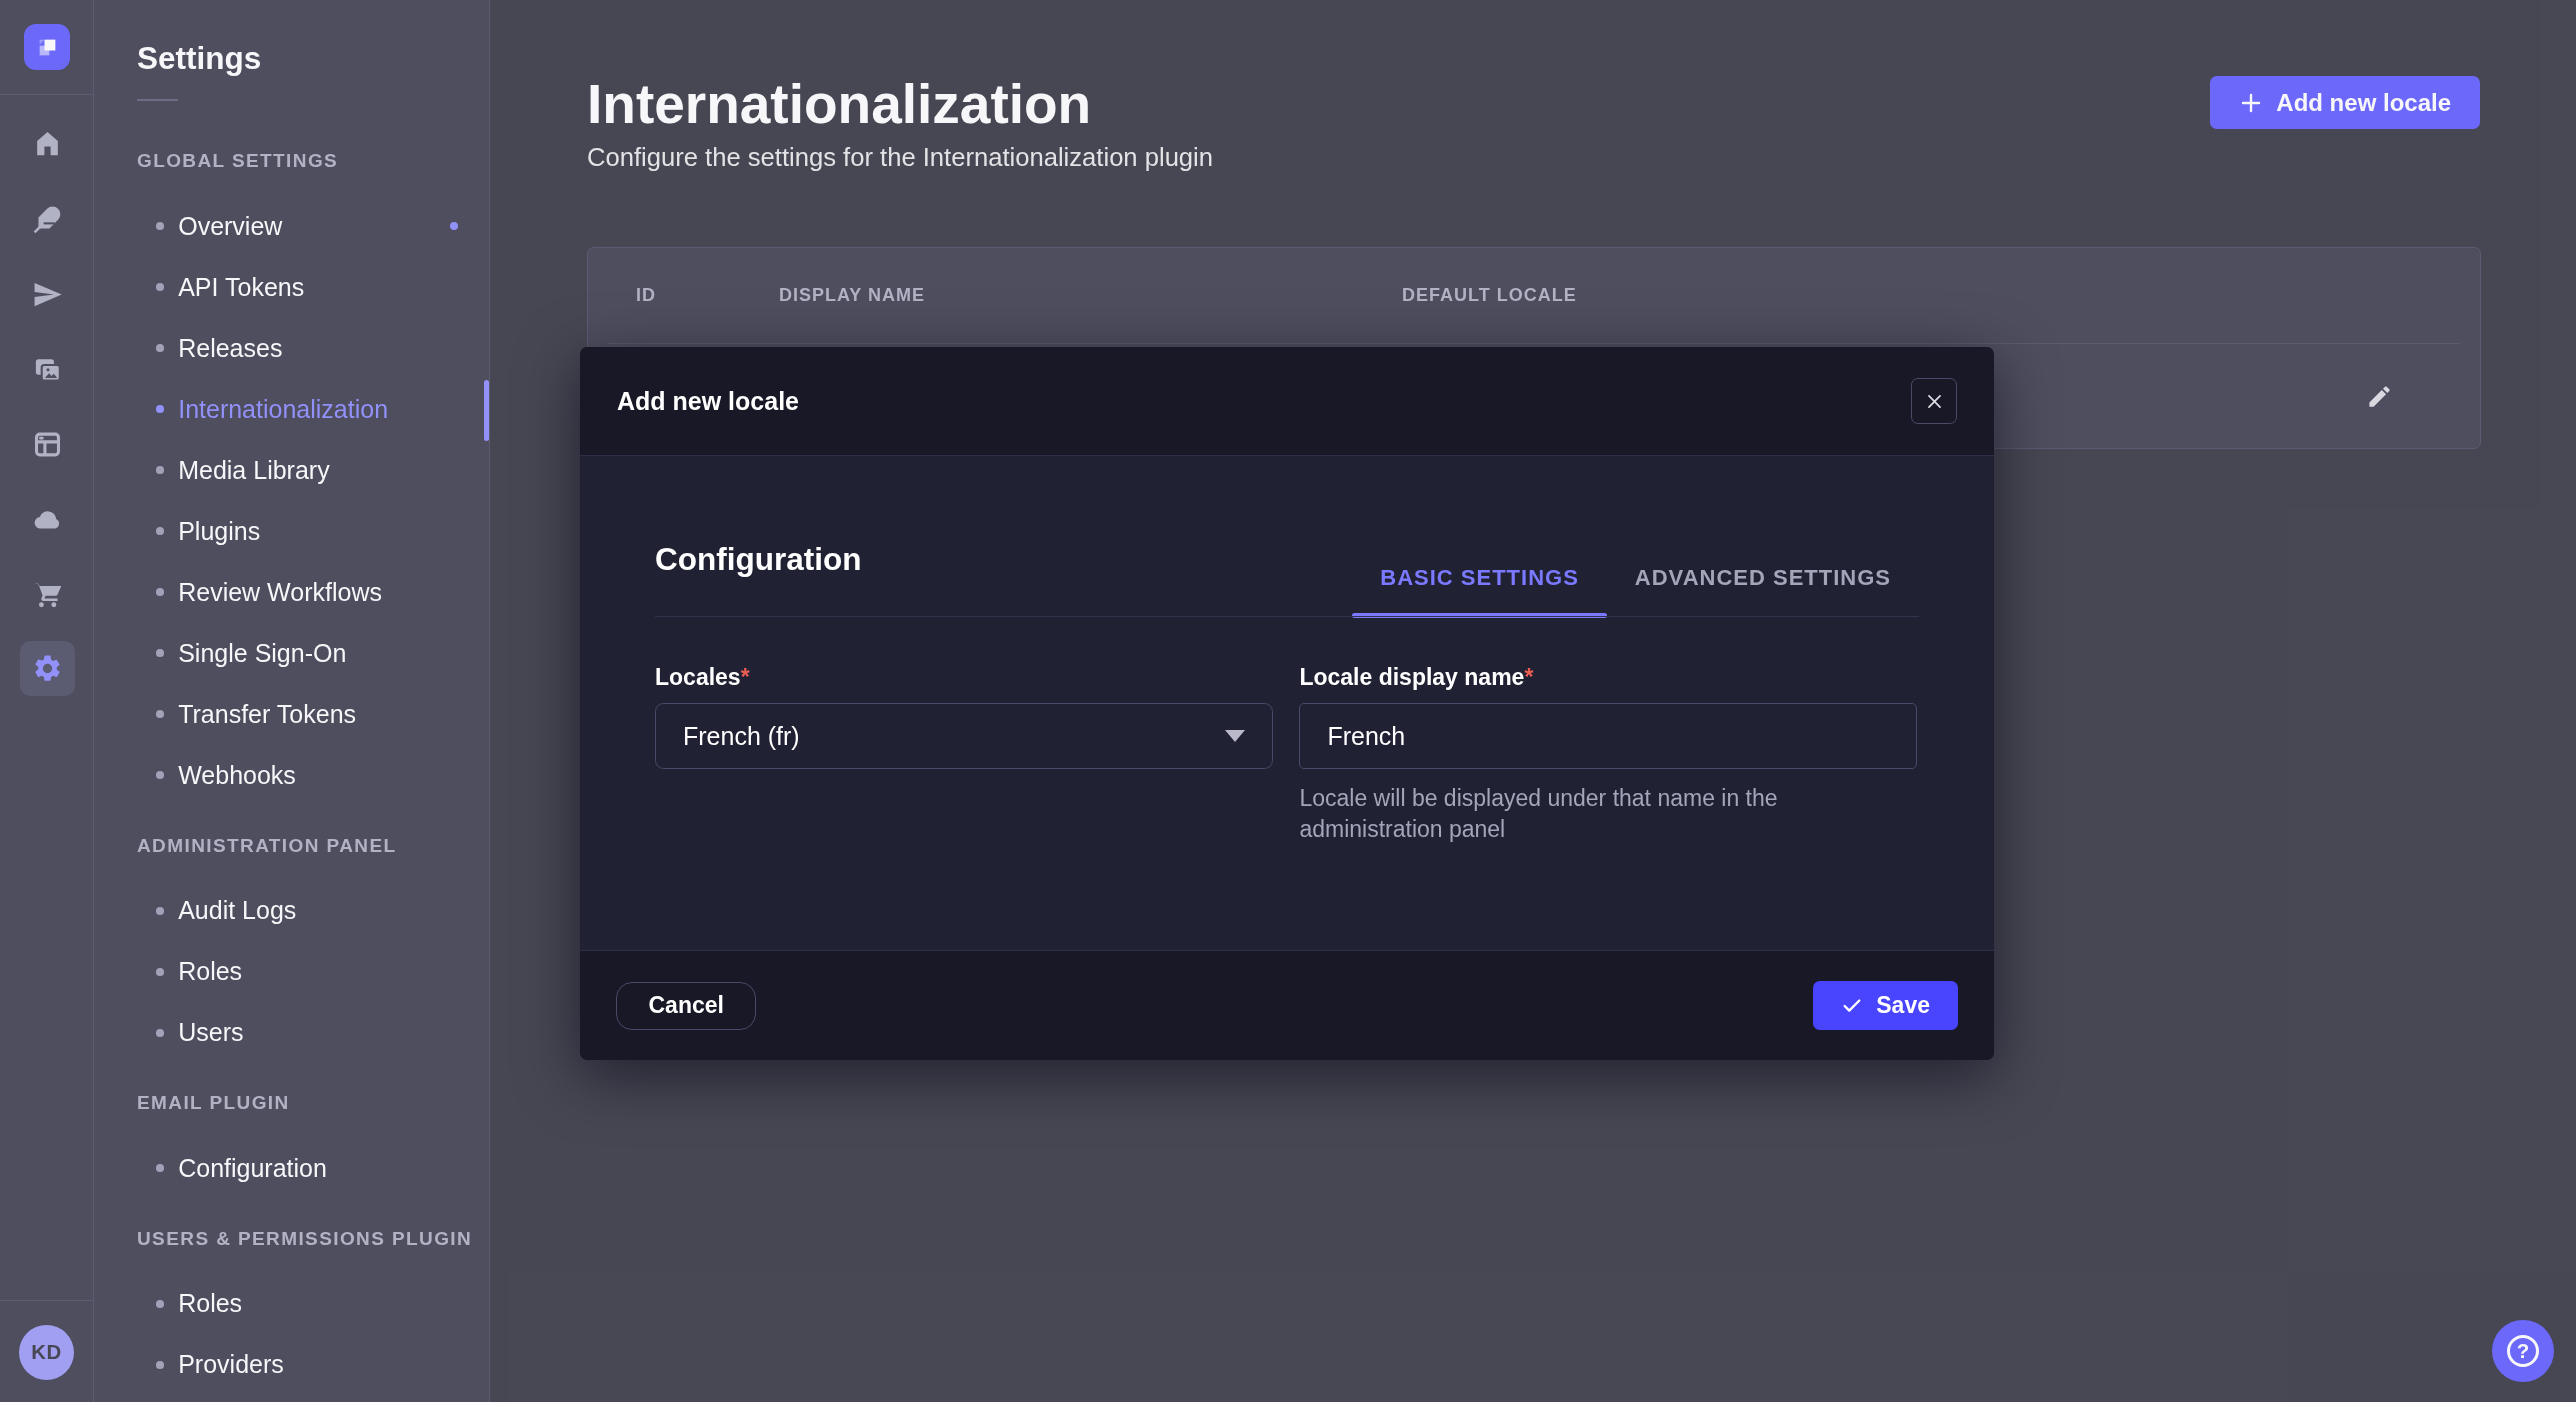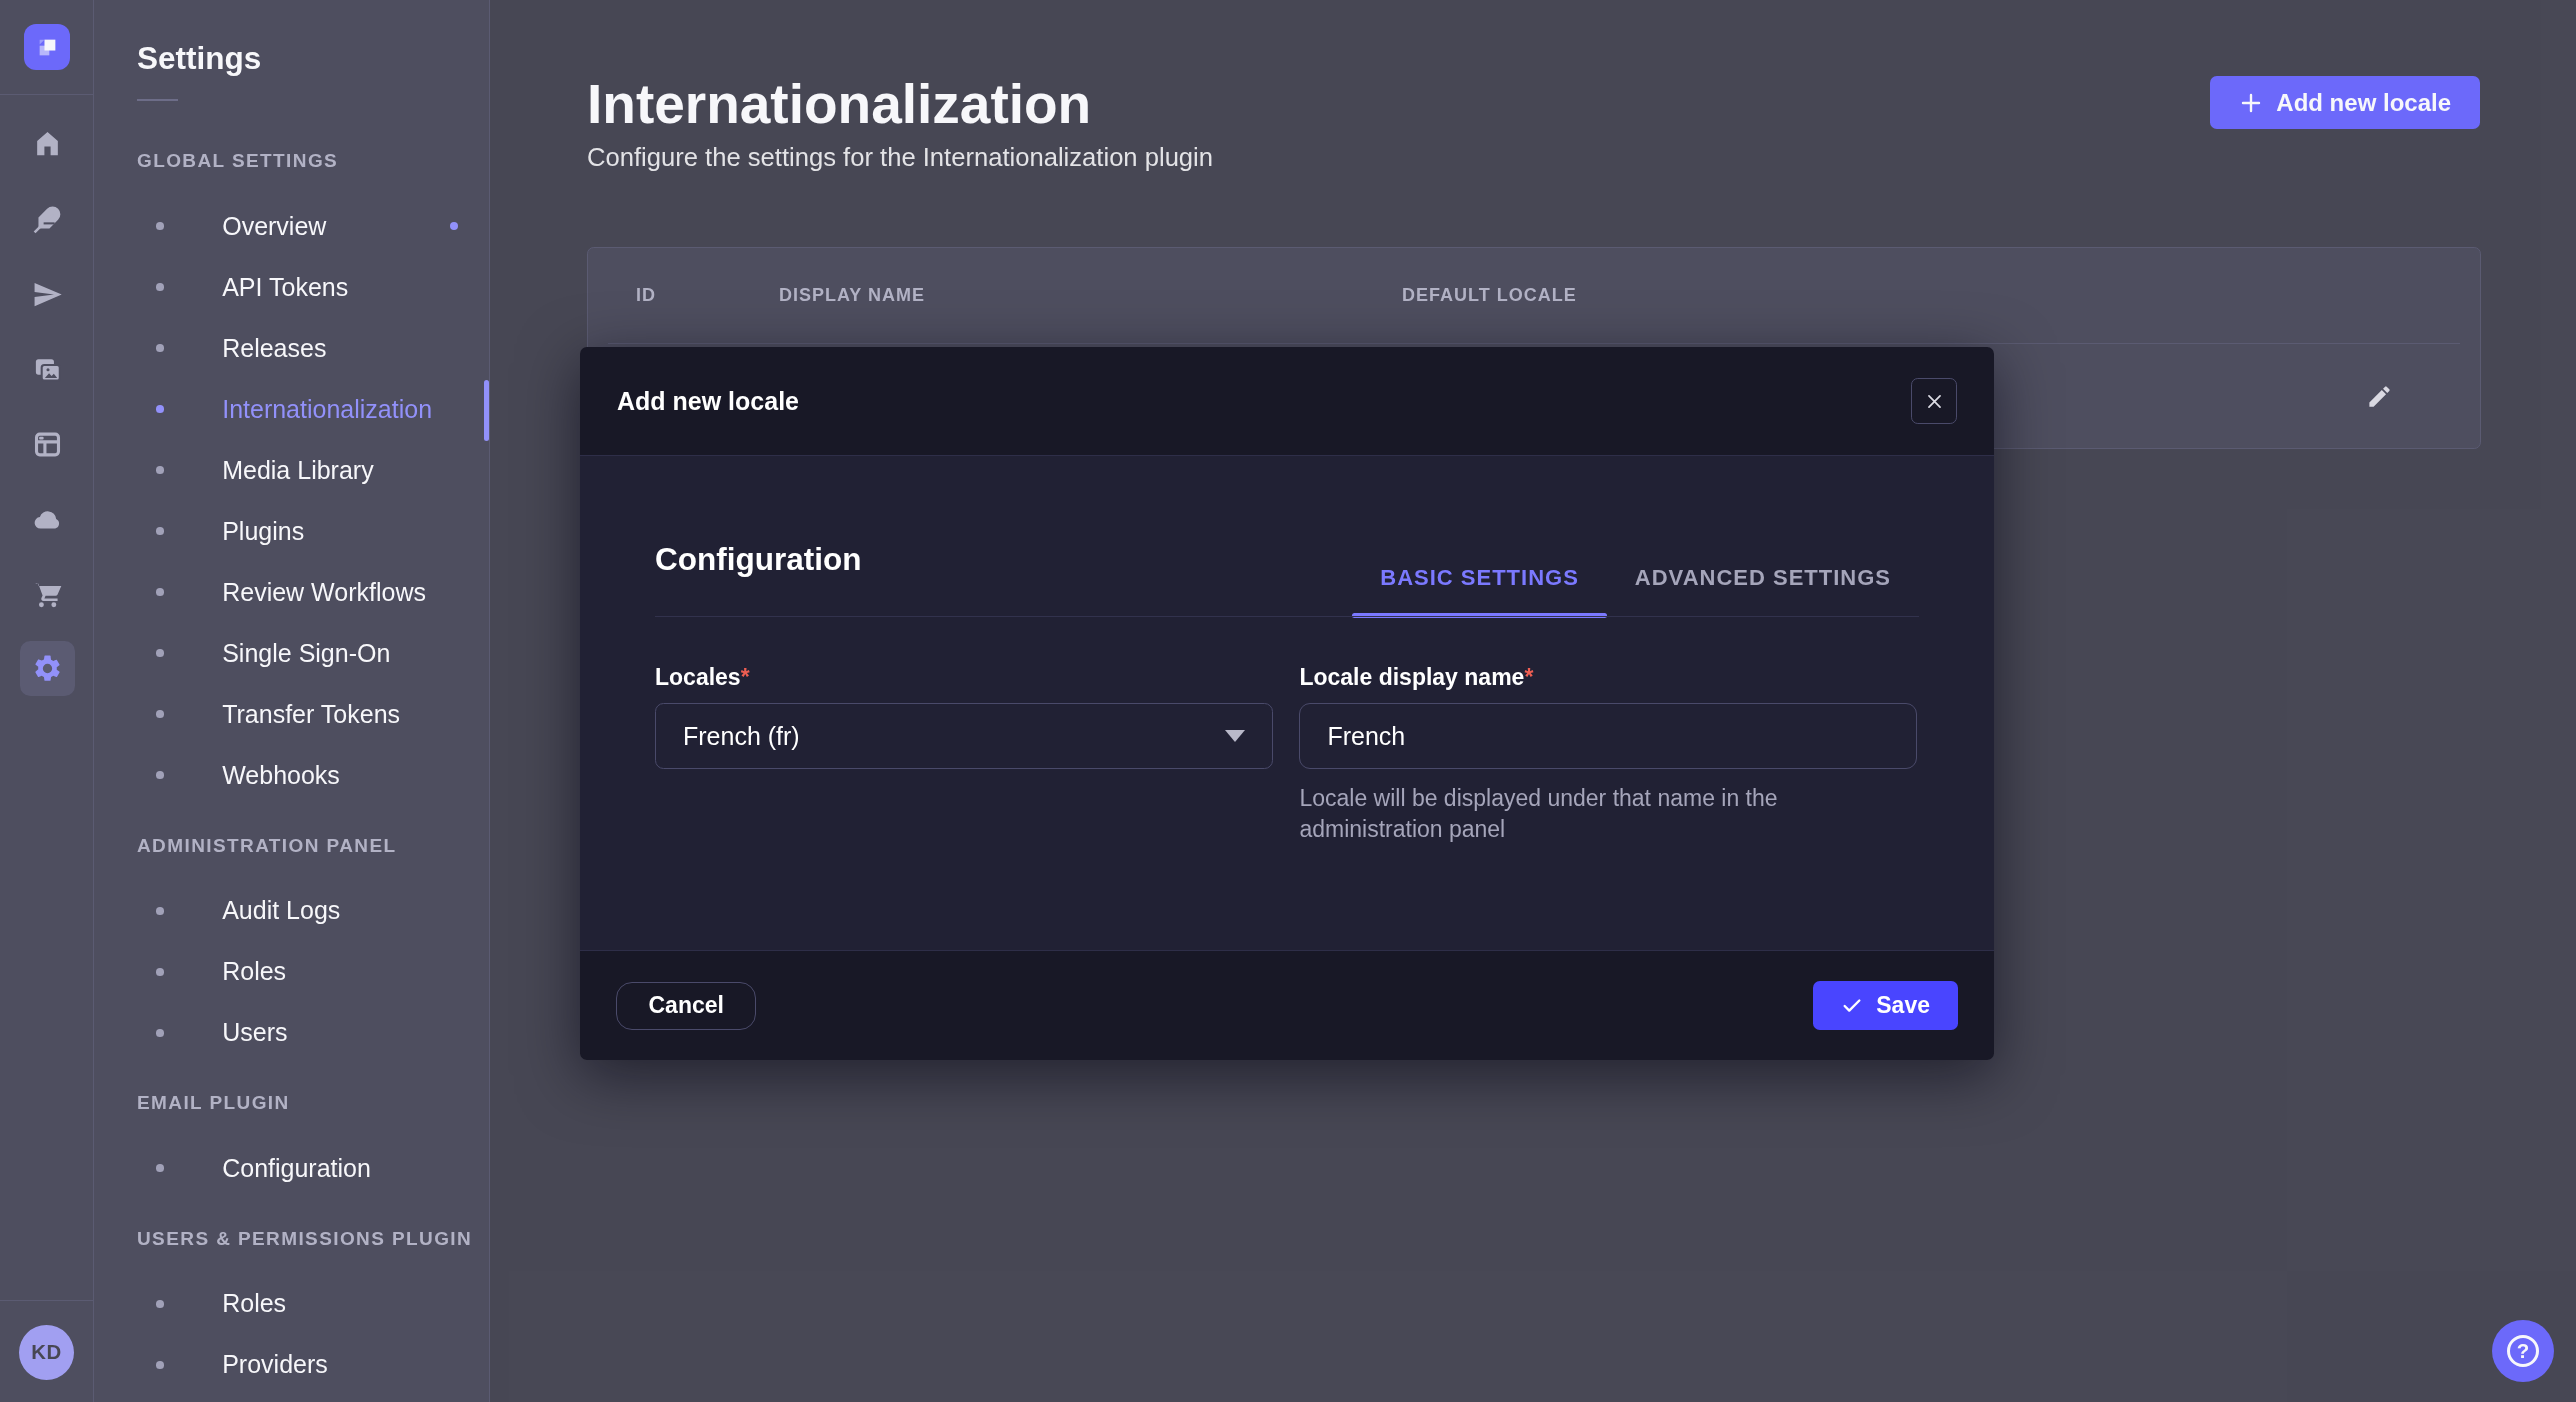--- a/index.html
+++ b/index.html
@@ -17,21 +17,21 @@
   .avatar { position:absolute; left:19px; top:1325px; width:55px; height:55px; border-radius:50%; background:#8e8cf4; color:#181826; font-weight:bold; font-size:20.4px; display:flex; align-items:center; justify-content:center; letter-spacing:0.4px; }
 
   
   .sidenav { position:absolute; left:94px; top:0; width:396px; height:1402px; background:#212134; border-right:0.9px solid #32324d; z-index:1; overflow:hidden; }
   .sn-title { position:absolute; left:43px; top:34px; font-size:31.5px; font-weight:bold; color:#ffffff; line-height:48px; }
   .sn-rule { position:absolute; left:43px; top:99px; width:41px; height:1.7px; background:#4a4a6a; }
   .sn-list { position:absolute; left:43px; right:0; top:145px; }
   .sn-section { height:31px; line-height:31px; margin-top:24px; font-size:19px; font-weight:bold; letter-spacing:1.4px; color:#a5a5ba; }
   .sn-section:first-child { margin-top:0; }
   .sn-group { margin-top:19.6px; }
-  .sn-item { position:relative; height:61px; display:flex; align-items:center; font-size:25px; color:#ffffff; cursor:default;gap:44px; }
+  .sn-item { position:relative; height:61px; display:flex; align-items:center; font-size:25px; color:#ffffff; cursor:default; }
   .sn-item .dot { width:7.7px; height:7.7px; border-radius:50%; background:#8e8ea9; margin-left:19px; margin-right:14.5px; flex:none; }
   .sn-item.active { color:#7b79ff; }
   .sn-item.active .dot { background:#7b79ff; }
   .notif-dot { position:absolute; right:31px; top:50%; margin-top:-4.3px; width:8.5px; height:8.5px; border-radius:50%; background:#7b79ff; }
   .active-indicator { position:absolute; right:0; top:380px; width:5.1px; height:61px; background:#7b79ff; border-radius:2.6px; }
 
   
   .main { position:absolute; left:490px; top:0; width:2086px; height:1402px; background:#181826; z-index:1; }
   .page-title { position:absolute; left:97px; top:72px; font-size:55px; font-weight:bold; color:#ffffff; }
   .page-sub { position:absolute; left:97px; top:143px; font-size:25.6px; color:#e5e5e5; }
@@ -63,21 +63,21 @@
   .tab { position:relative; height:77px; display:flex; align-items:center; padding:0 28px; font-size:22px; font-weight:bold; letter-spacing:1px; color:#a5a5ba; background:transparent; border:none; cursor:pointer; }
   .tab.active { color:#7b79ff; }
   .tab.active::after { content:""; position:absolute; left:0; right:0; bottom:-1.7px; height:4.3px; background:#7b79ff; border-radius:2.6px; }
   .cfg-divider { position:absolute; left:75px; right:75px; top:160px; height:0.9px; background:#32324d; }
   .fields { position:absolute; left:75px; top:208px; display:flex; gap:26.4px; }
   .field { width:618px; }
   .f-label { font-size:23px; font-weight:bold; color:#ffffff; margin-bottom:12px; }
   .req { color:#ee5e52; }
   .control { position:relative; height:66px; border:0.9px solid #4a4a6a; border-radius:8.5px; background:#212134; display:flex; align-items:center; padding:0 27px; font-size:25px; color:#ffffff; cursor:pointer; }
   .caret { margin-left:auto; width:0; height:0; border-left:10.2px solid transparent; border-right:10.2px solid transparent; border-top:12px solid #b9b9c9; }
-  input.text-input { width:618px; height:66px; border:0.9px solid #4a4a6a; border-radius:11px; background:transparent; padding:0 27px; font-size:25px; color:#ffffff; font-family:"Liberation Sans", sans-serif; outline:none; }
+  input.text-input { width:618px; height:66px; border:0.9px solid #4a4a6a; border-radius:5px; background:transparent; padding:0 27px; font-size:25px; color:#ffffff; font-family:"Liberation Sans", sans-serif; outline:none; }
   .helper { margin-top:13.6px; font-size:23px; line-height:31px; color:#a5a5ba; max-width:554px; }
   .m-foot { height:110px; background:#181826; border-top:0.9px solid #2e2e48; display:flex; align-items:center; justify-content:space-between; padding:0 36px; }
   .btn-cancel { height:48px; padding:0 31.5px; background:#181826; border:0.9px solid #4a4a6a; border-radius:16px; color:#ffffff; font-size:23px; font-weight:bold; cursor:pointer; }
   .btn-save { height:49px; padding:0 28px; background:#4945ff; border:none; border-radius:6.8px; color:#ffffff; font-size:23px; font-weight:bold; display:flex; align-items:center; gap:12.8px; cursor:pointer; }
   .btn-save svg { width:22px; height:22px; }
 </style>
 </head>
 <body>
 
 <div class="screen">

